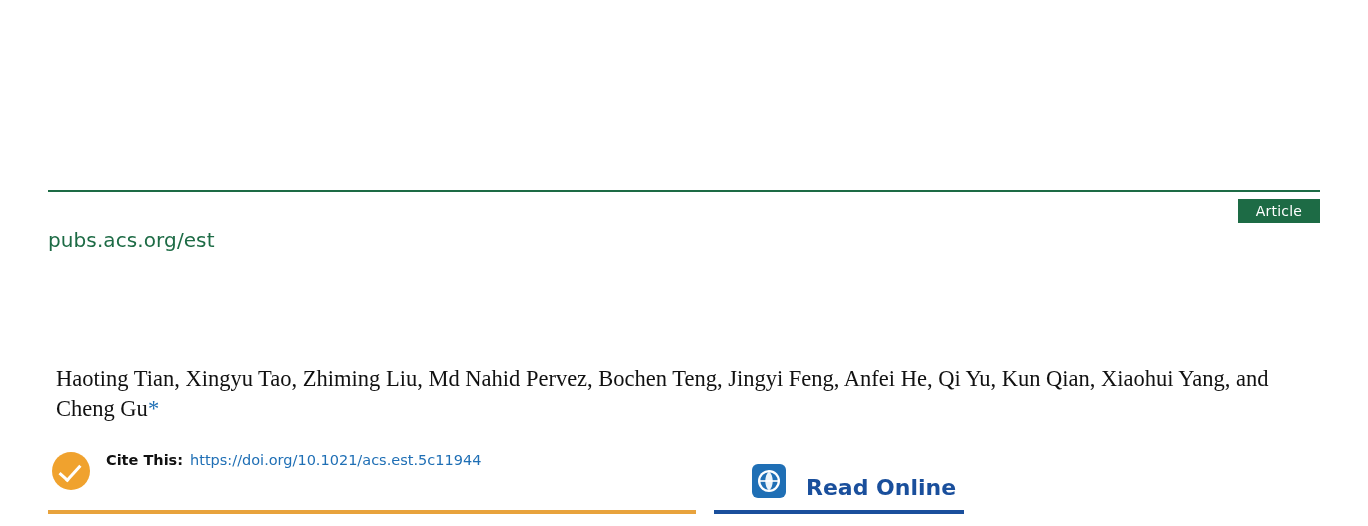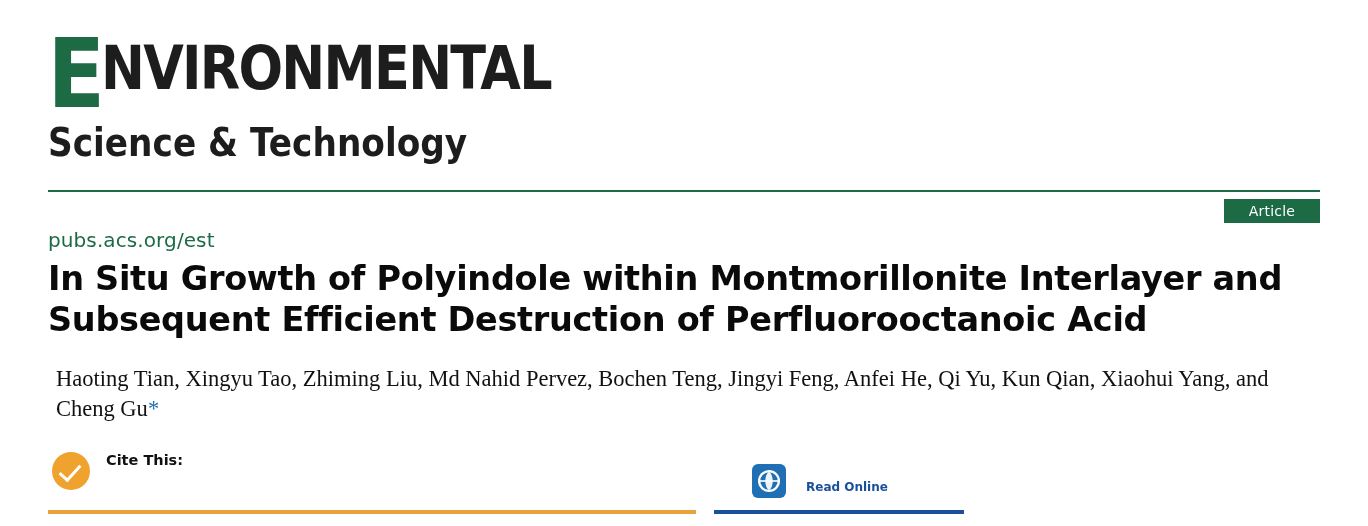--- a/index.html
+++ b/index.html
@@ -81,21 +81,21 @@
     font-family: "DejaVu Sans", sans-serif;
     font-size: 20px;
     color: #1d6b45;
     letter-spacing: 0.1px;
     margin-top: 25px;
   }
   .article-tag {
     position: absolute;
     right: 48px;
     top: 199px;
-    width: 96px;
+    width: 82px;
     height: 24px;
     background: #1d6b45;
     color: #ffffff;
     font-family: "DejaVu Sans", sans-serif;
     font-size: 14px;
     display: flex;
     align-items: center;
     justify-content: center;
     letter-spacing: 0.2px;
   }
@@ -200,51 +200,47 @@
     position: relative;
     flex: none;
     display: flex;
     align-items: center;
     justify-content: center;
   }
   .globe-icon svg { display: block; }
   .read-online {
     font-family: "DejaVu Sans", sans-serif;
     font-weight: bold;
-    font-size: 12px;
+    font-size: 22px;
     color: #1a4f9c;
     white-space: nowrap;
     margin-top: 12px;
   }
 </style>
 </head>
 <body>
 
 <div class="page">
 
-  <div class="logo-block">
-    <div class="logo-line1"><span class="drop">E</span><span class="rest">NVIRONMENTAL</span></div>
-    <div class="logo-line2">Science &amp; Technology</div>
-  </div>
 
   <div class="rule"></div>
 
   <div class="acs-url">pubs.acs.org/est</div>
 
   <div class="article-tag">Article</div>
 
-  <div class="title">In Situ Growth of Polyindole within Montmorillonite Interlayer and Subsequent Efficient Destruction of Perfluorooctanoic Acid</div>
 
   <div class="authors"><span>Haoting Tian, Xingyu Tao, Zhiming Liu, Md Nahid Pervez, Bochen Teng, Jingyi Feng, Anfei He, Qi Yu, Kun Qian, Xiaohui Yang, and Cheng Gu</span><span class="star">*</span></div>
 
   <div class="cite-bar">
 
     <div class="cite-left">
       <div class="check-icon"></div>
       <span class="cite-this">Cite This:</span>
+      <span class="cite-doi">https://doi.org/10.1021/acs.est.5c11944</span>
     </div>
 
     <div class="cite-right">
       <span class="globe-icon">
         <svg width="26" height="26" viewBox="0 0 26 26" aria-hidden="true">
           <circle cx="13" cy="13" r="11" fill="#ffffff"></circle>
           <circle cx="13" cy="13" r="9.5" fill="#1f6fb5"></circle>
           <path d="M13 3.5 C8 7 8 19 13 22.5 C18 19 18 7 13 3.5 Z" fill="#ffffff" opacity="0.92"></path>
           <path d="M3.7 13 H22.3" stroke="#ffffff" stroke-width="1.6"></path>
           <circle cx="13" cy="13" r="9.5" fill="none" stroke="#ffffff" stroke-width="1.6"></circle>

